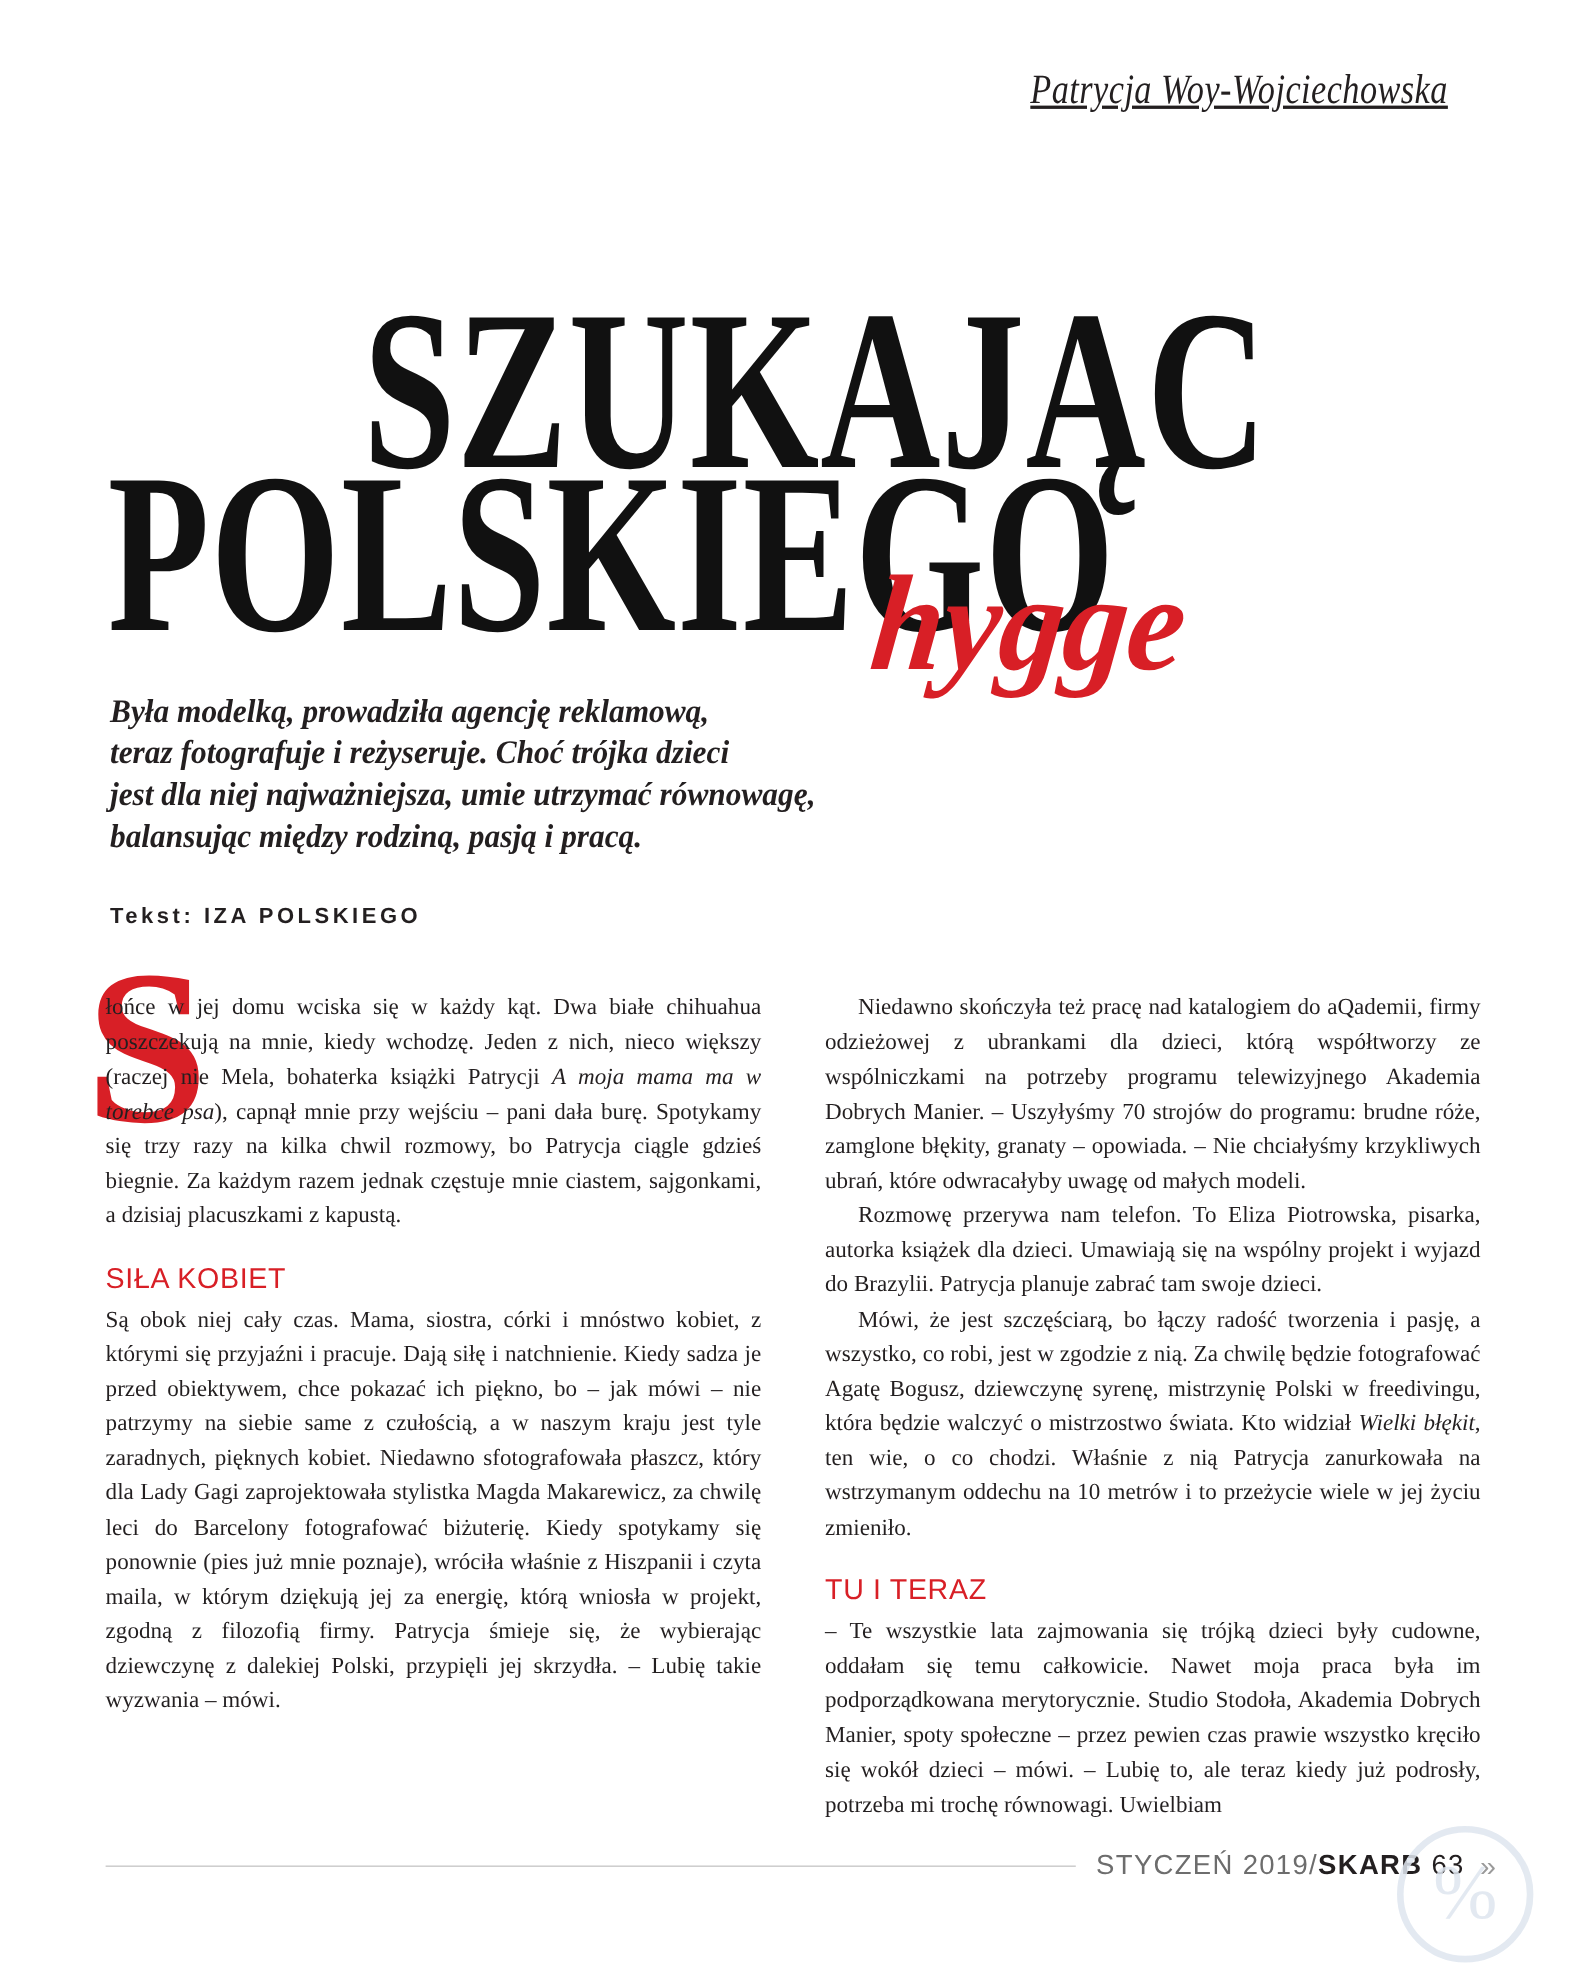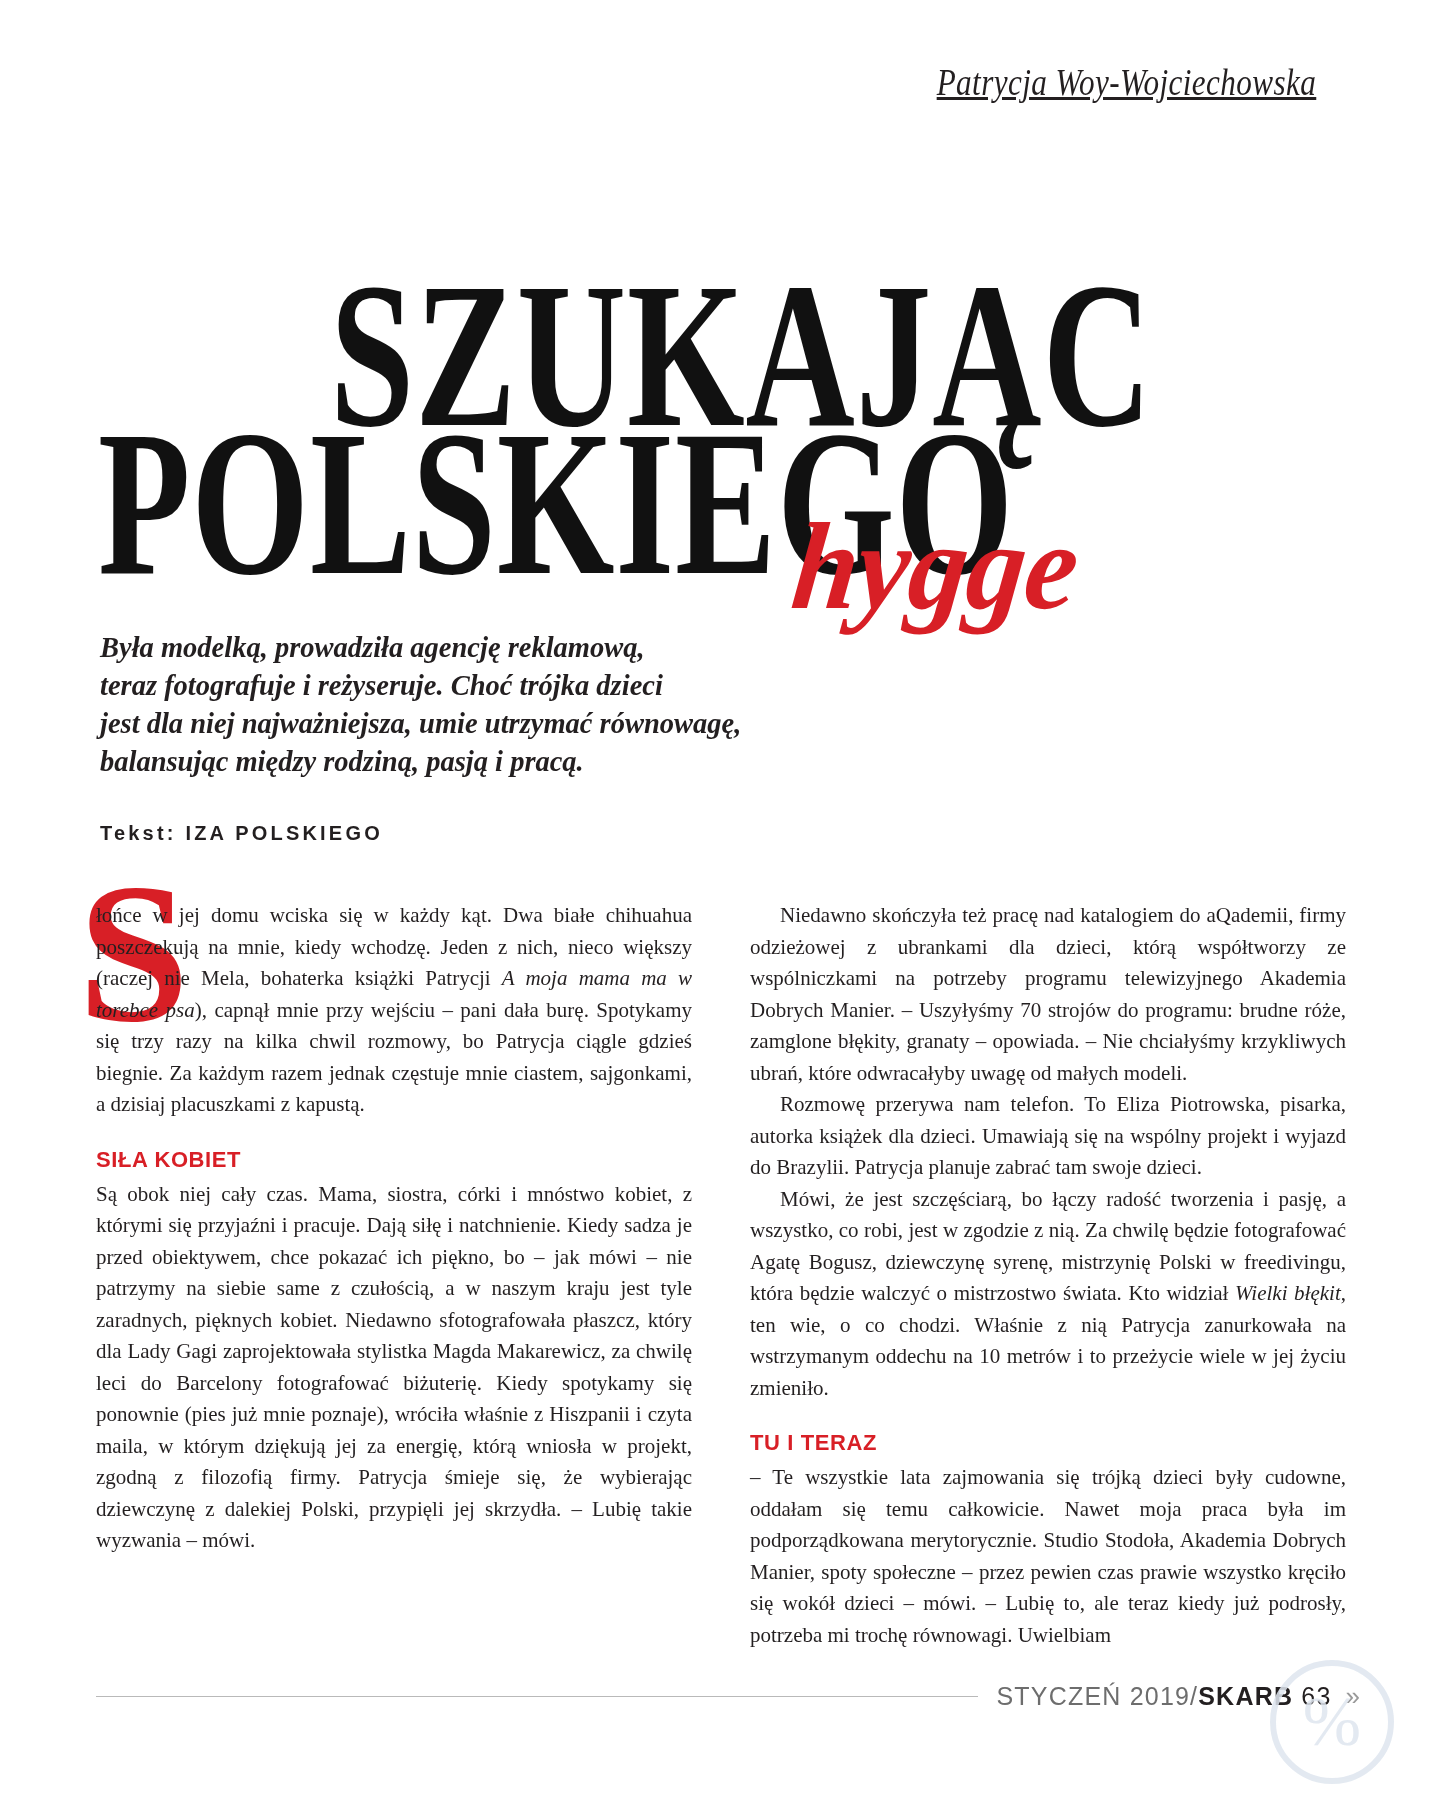--- a/index.html
+++ b/index.html
@@ -161,22 +161,22 @@
     z-index: 0;
     pointer-events: none;
   }
   .col .wrapguard {
     position: relative;
     z-index: 1;
   }
 
   .sechead {
     font-family: "Liberation Sans", sans-serif;
-    font-weight: 700;
-    font-size: 22px;
+    font-weight: 400;
+    font-size: 26px;
     letter-spacing: 0.6px;
     color: #d81f26;
     margin: 26px 0 6px 0;
   }
   .sechead.tight { margin-top: 26px; }
 
   
   .footer {
     position: absolute;
     left: 96px;

